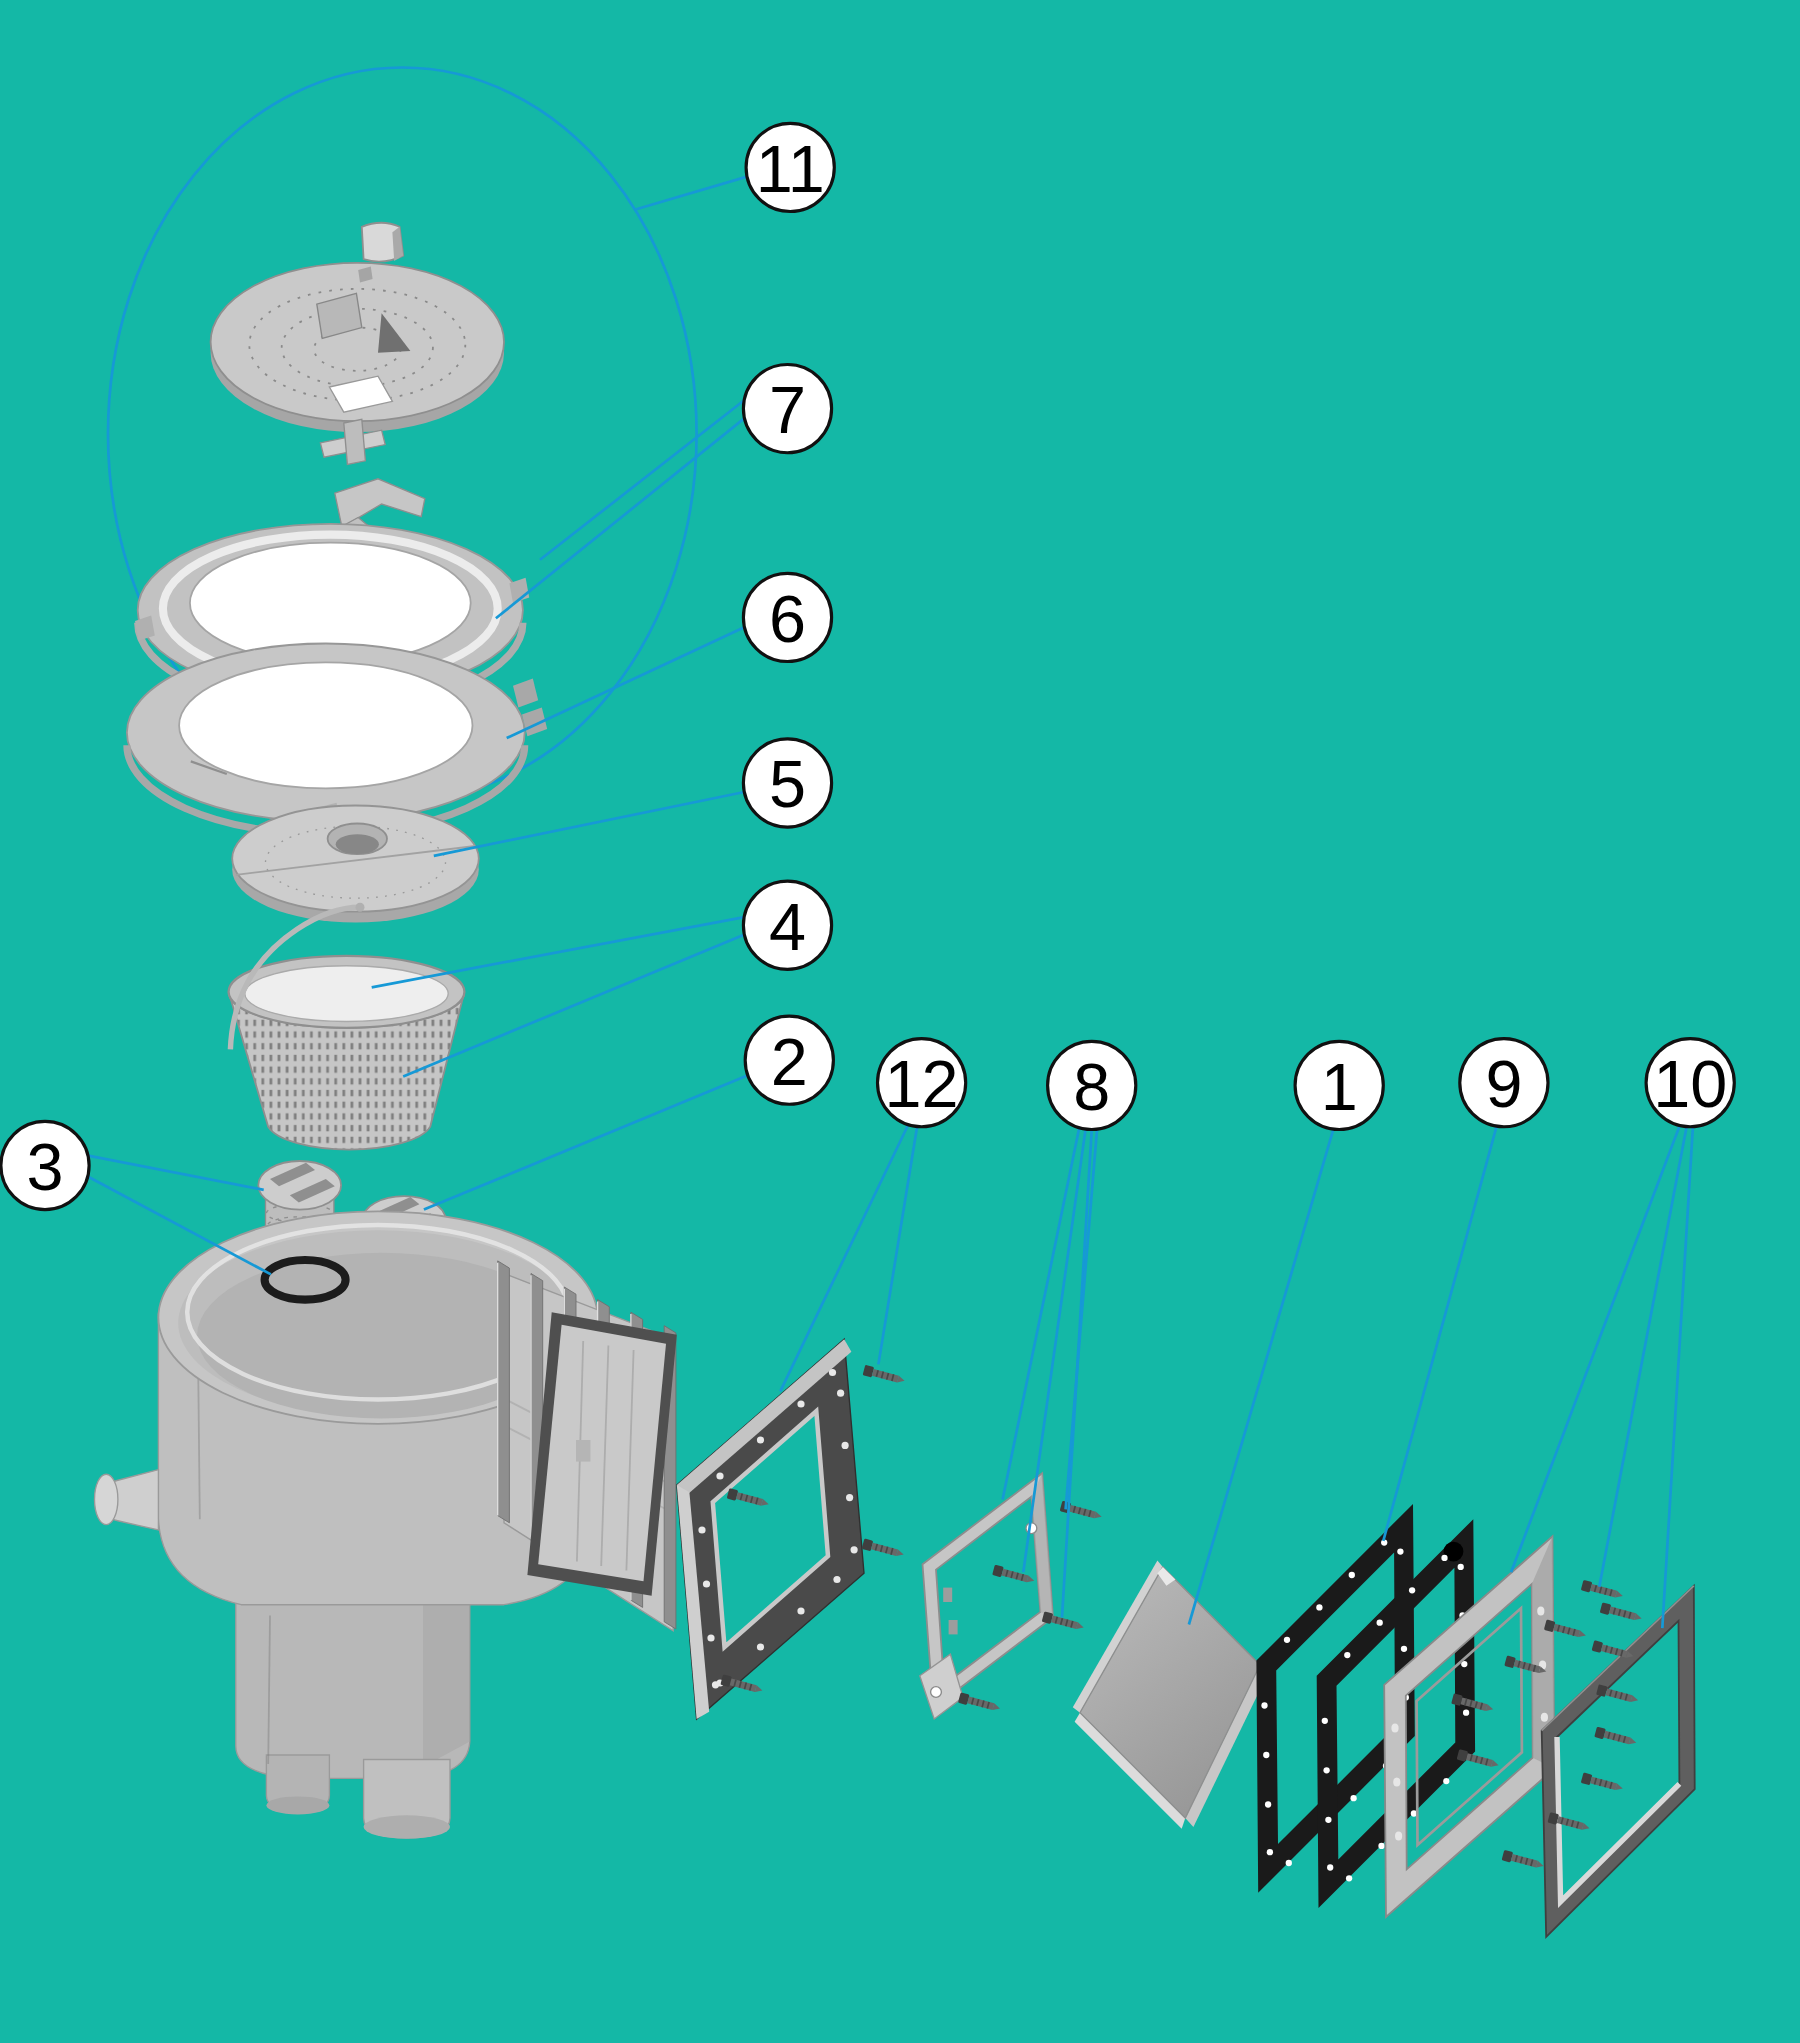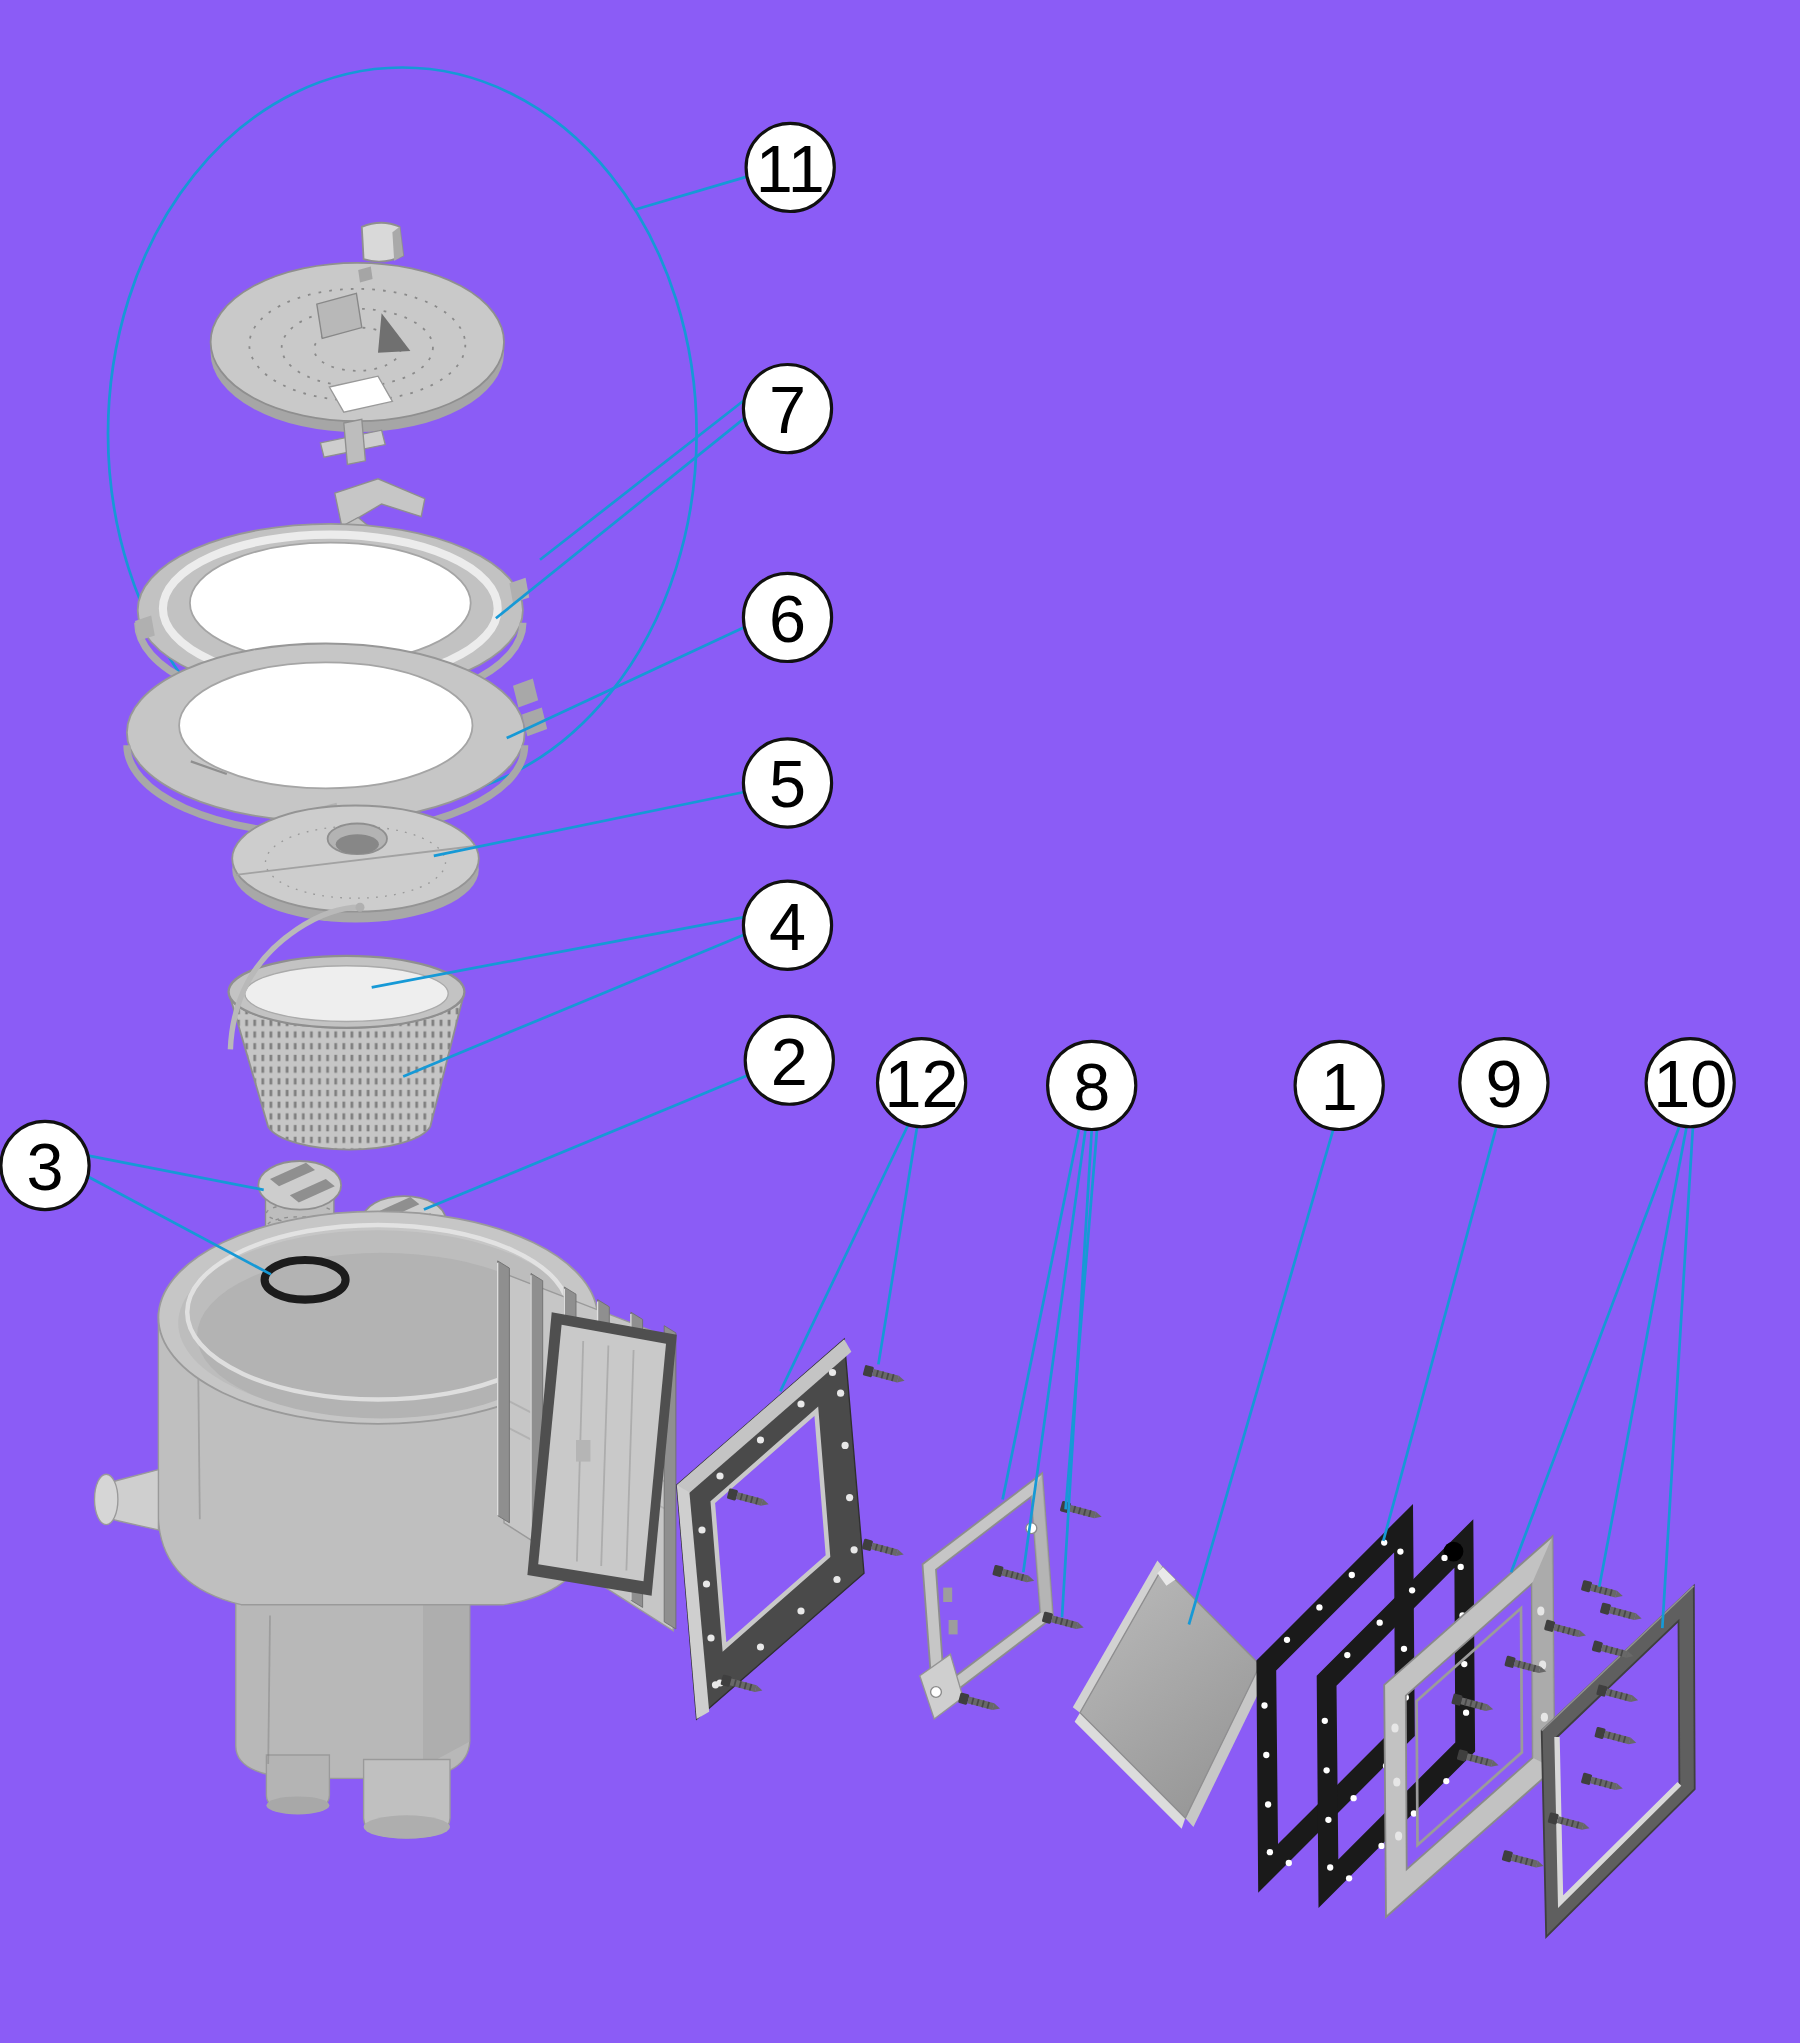--- a/index.html
+++ b/index.html
@@ -1,16 +1,16 @@
 <!DOCTYPE html>
 <html style="font-size:14.4px"><head>
 <meta charset="utf-8">
 <style>
   html,body{margin:0;padding:0;background:#ffffff;}
-  .stage{width:1800px;height:2043px;position:relative;background:#8b5cf6;overflow:hidden;}
+  .stage{width:1800px;height:2043px;position:relative;background:#14b8a6;overflow:hidden;}
   svg{display:block;}
   .ld{stroke:#1699d6;stroke-width:3;fill:none;}
   .co{fill:#ffffff;stroke:#111111;stroke-width:3.5px;}
   .cot{font:400 74px "Liberation Sans", sans-serif;fill:#000;text-anchor:middle;}
 </style>
 </head>
 <body>
 
 <div class="stage">
 <svg width="1800" height="2043" viewBox="0 0 2000 2270" xmlns="http://www.w3.org/2000/svg">

